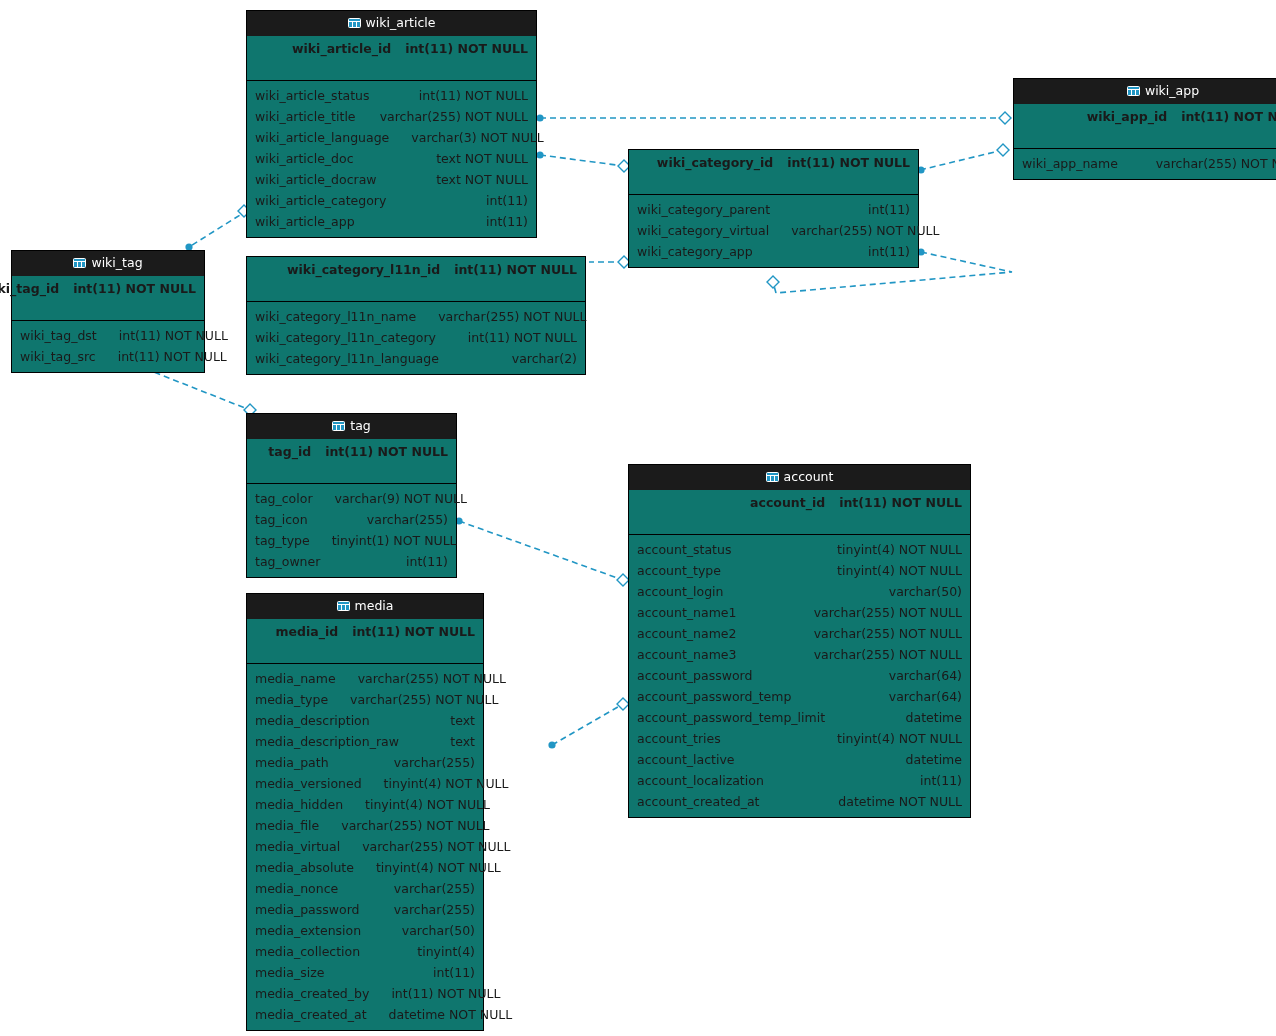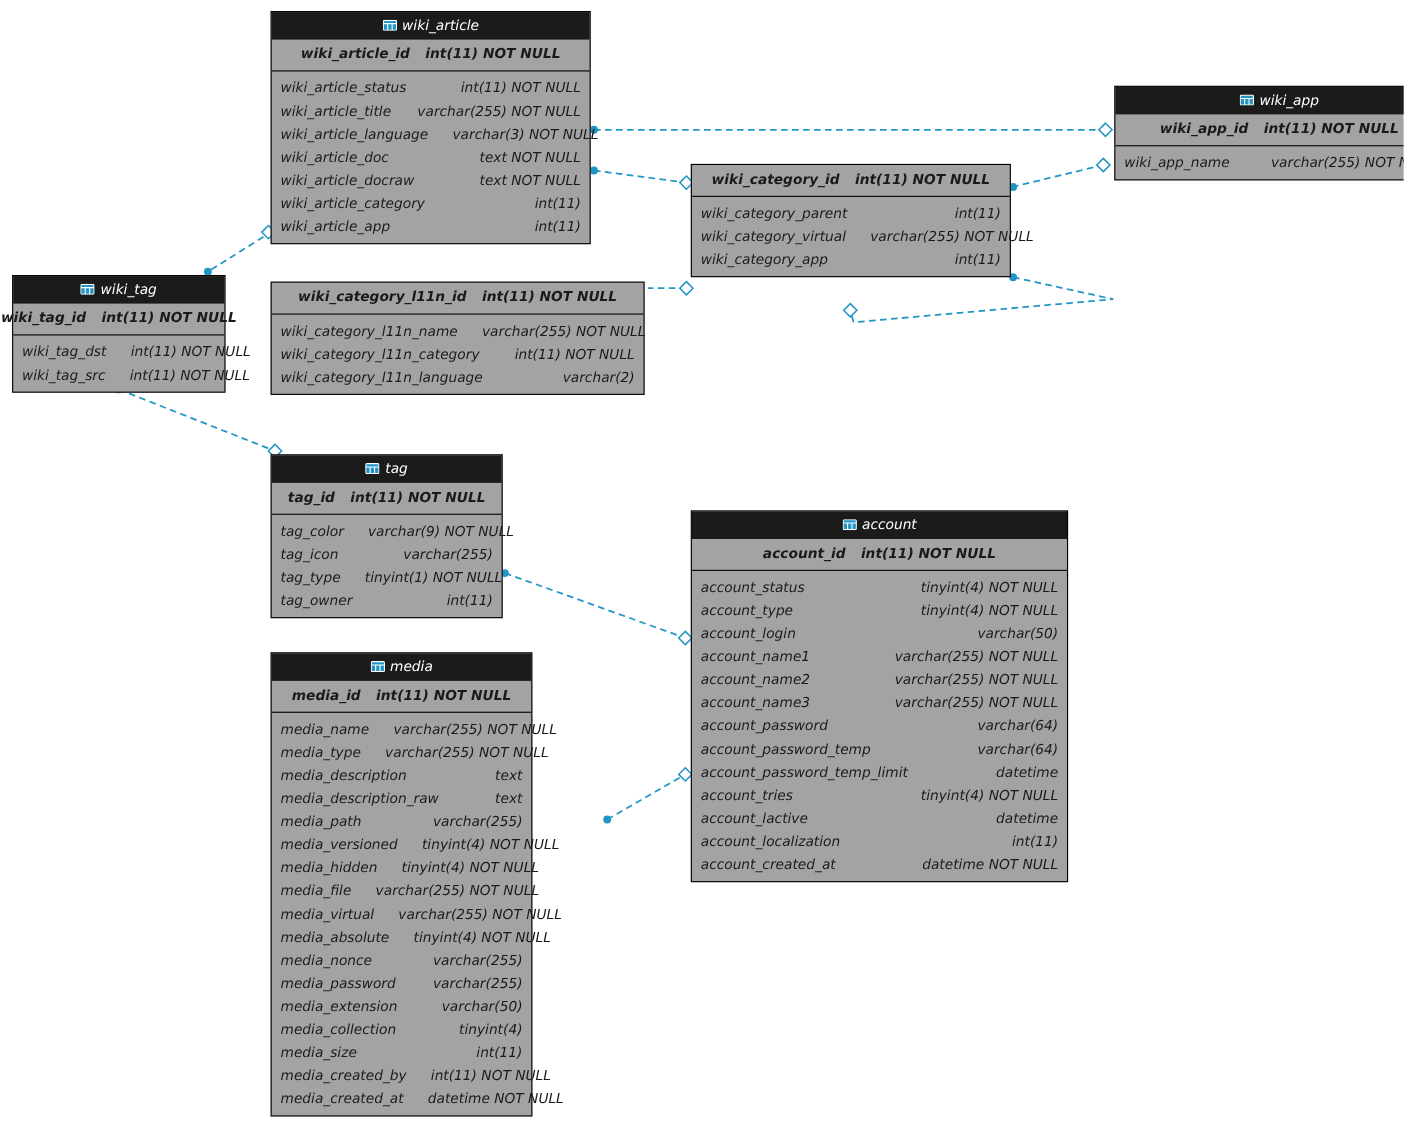--- a/index.html
+++ b/index.html
@@ -22,26 +22,25 @@
   svg.links {
     position: absolute;
     left: 0;
     top: 0;
     width: 1276px;
     height: 1036px;
     pointer-events: none;
   }
   .entity {
     position: absolute;
-    background: #a3a3a3;
+    background: #0f766e;
     border: 1px solid #000000;
     box-sizing: border-box;
     font-size: 12.5px;
     color: #1a1a1a;
-    font-style: italic;
   }
   .entity-header {
     background: #1b1b1b;
     color: #ffffff;
     text-align: center;
     padding: 5px 6px 6px 6px;
     font-size: 12.5px;
     line-height: 14px;
     white-space: nowrap;
   }
@@ -49,22 +48,22 @@
     display: inline-block;
     width: 13px;
     height: 10px;
     vertical-align: -1px;
     margin-right: 5px;
     position: relative;
   }
   .entity-header .tbl-icon svg { display: block; }
   .pk-row {
     display: flex;
-    justify-content: center;
-    padding: 5px 8px 8px 8px;
+    justify-content: flex-end;
+    padding: 5px 8px 24px 8px;
     border-bottom: 1px solid #000000;
     font-weight: bold;
     white-space: nowrap;
     gap: 14px;
   }
   .cols {
     padding: 4px 0 5px 0;
   }
   .col-row {
     display: flex;

